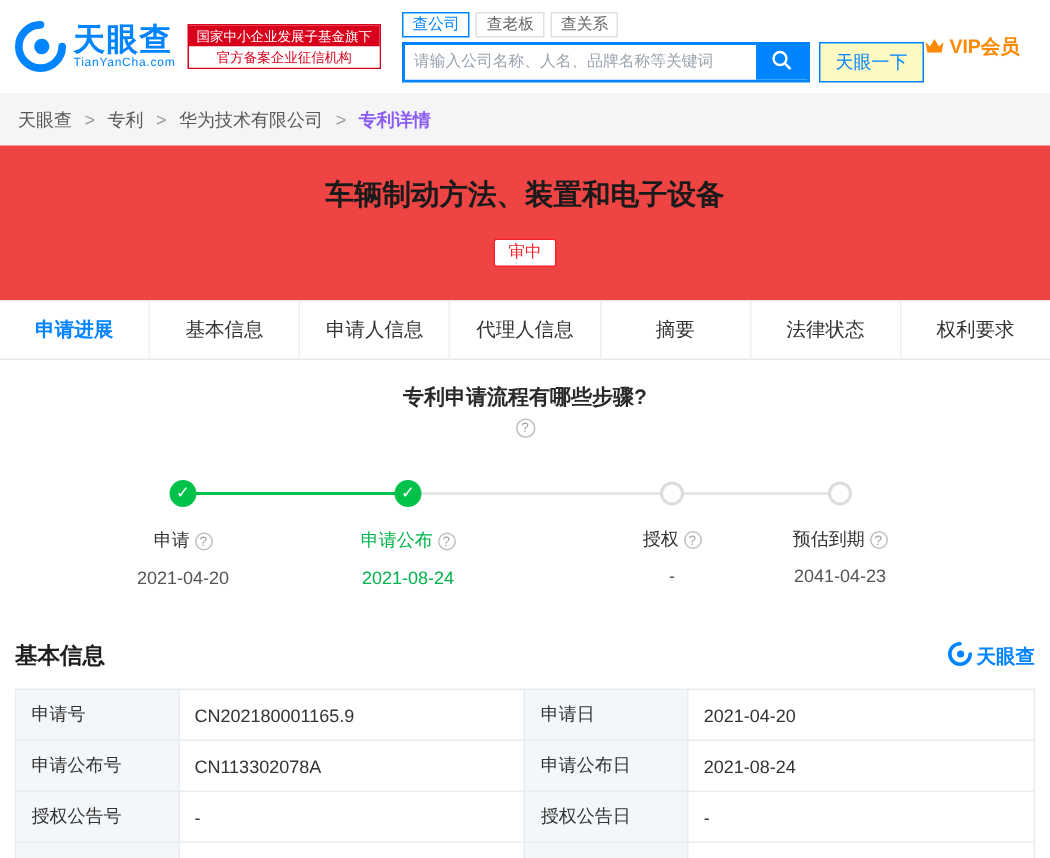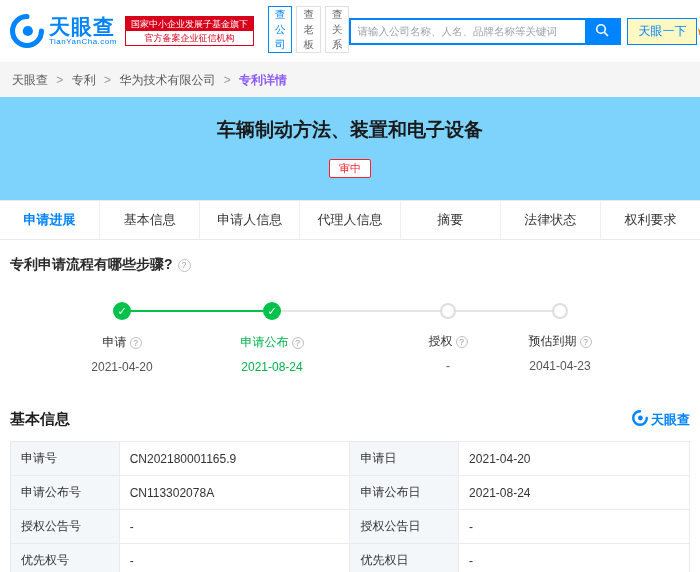--- a/index.html
+++ b/index.html
@@ -13,21 +13,21 @@
   .header { height:62px; background:#fff; display:flex; align-items:center; padding:0 10px; }
   .logo { display:flex; align-items:center; gap:5px; cursor:pointer; }
   .logo-icon svg { display:block; }
   .logo-text { display:flex; flex-direction:column; line-height:1.05; }
   .logo-title { font-size:21px; font-weight:bold; color:#0084ff; letter-spacing:1px; }
   .logo-sub { font-size:8px; color:#0084ff; letter-spacing:.5px; }
   .cert { border:1px solid #d9001b; font-size:9px; text-align:center; margin-left:8px; line-height:14px; white-space:nowrap; }
   .cert-l1 { background:#d9001b; color:#fff; padding:0 5px; }
   .cert-l2 { color:#d9001b; padding:0 5px; background:#fff; }
 
-  .search-area { display:flex; flex-direction:row; margin-left:14px;justify-content:flex-end; }
+  .search-area { display:flex; flex-direction:column; margin-left:14px;justify-content:flex-end; }
   .search-tabs { display:flex; gap:4px; margin-bottom:3px; }
   .search-tab { font-size:10.5px; line-height:15px; padding:0 6px; border:1px solid #e0e0e0; color:#666; cursor:pointer; background:#fff; }
   .search-tab.active { color:#0084ff; border-color:#0084ff; }
   .search-row { display:flex; align-items:center; gap:6px; }
   .search-box { display:flex; width:272px; height:27px; border:2px solid #0084ff; background:#fff; }
   .search-input { flex:1; border:0; outline:0; padding:0 6px; font-size:10.5px; color:#333; font-family:Liberation Sans, sans-serif; }
   .search-input::placeholder { color:#9aa4ae; }
   .search-btn { width:34px; background:#0084ff; border:0; display:flex; align-items:center; justify-content:center; cursor:pointer; }
   .tianyan-btn { height:27px; border:1px solid #0084ff; color:#0084ff; background:#fef9c3; padding:0 10px; font-size:12px; cursor:pointer; font-family:inherit; white-space:nowrap; }
 
@@ -35,33 +35,33 @@
   .menu-icon { margin-left:14px; width:18px; display:flex; flex-direction:column; gap:3px; cursor:pointer; }
   .menu-icon span { height:2px; background:#4a5a6a; border-radius:1px; }
 
   
   .breadcrumb { padding:10px 12px 8px; background:#f5f5f5; font-size:12px; color:#666; }
   .bc-link { cursor:pointer; color:#5a5a5a; }
   .bc-sep { margin:0 5px; color:#999; }
   .bc-current { color:#8b5cf6; font-weight:bold; }
 
   
-  .title-block { background:#7dd3fc; text-align:center; padding:20px 0 22px; }
+  .title-block { background:#ef4444; text-align:center; padding:20px 0 22px; }
   .patent-title { font-size:19px; font-weight:bold; color:#1a1a1a; }
   .status-badge { display:inline-block; margin-top:16px; color:#f5222d; border:1px solid #f5222d; font-size:11px; line-height:17px; padding:0 9px; border-radius:2px; background:#fff;font-family:Liberation Serif, serif; }
 
   
   .tabs { display:flex; background:#fff; border-top:1px solid #e9e9e9; border-bottom:1px solid #e9e9e9; }
   .tab { flex:1; text-align:center; line-height:38px; font-size:13px; color:#333; border-right:1px solid #efefef; cursor:pointer; white-space:nowrap; }
   .tab:last-child { border-right:0; }
   .tab.active { color:#0084ff; font-weight:bold; }
 
   
   .content { background:#fff; padding:16px 10px 10px; min-height:340px; }
-  .flow-heading { display:flex; align-items:center; gap:5px; font-size:14px; font-weight:bold; color:#2a2a2a; }
+  .flow-heading { display:flex; align-items:center; gap:5px; font-size:14px; font-weight:bold; color:#2a2a2a;flex-direction:column; }
   .q-icon { width:13px; height:13px; border:1px solid #c0c0c0; border-radius:50%; color:#a0a0a0; font-size:9px; line-height:11px; text-align:center; display:inline-block; font-weight:normal; cursor:pointer; flex:none; }
   .q-icon.small { width:12px; height:12px; line-height:10px; margin-left:3px; }
 
   
   .stepper { position:relative; height:98px; margin-top:18px; }
   .track { position:absolute; top:18px; height:2px; background:#e6e6e6; left:112px; width:438px; }
   .track-green { position:absolute; top:18px; height:2px; background:#00c24b; left:112px; width:150px; }
   .step { position:absolute; top:10px; width:140px; transform:translateX(-50%); text-align:center; }
   .step-circle { width:18px; height:18px; border-radius:50%; margin:0 auto; background:#00c24b; color:#fff; font-size:11px; line-height:18px; font-weight:bold; }
   .step.pending .step-circle { width:16px; height:16px; background:#fff; border:2px solid #ddd; margin-top:1px; }

